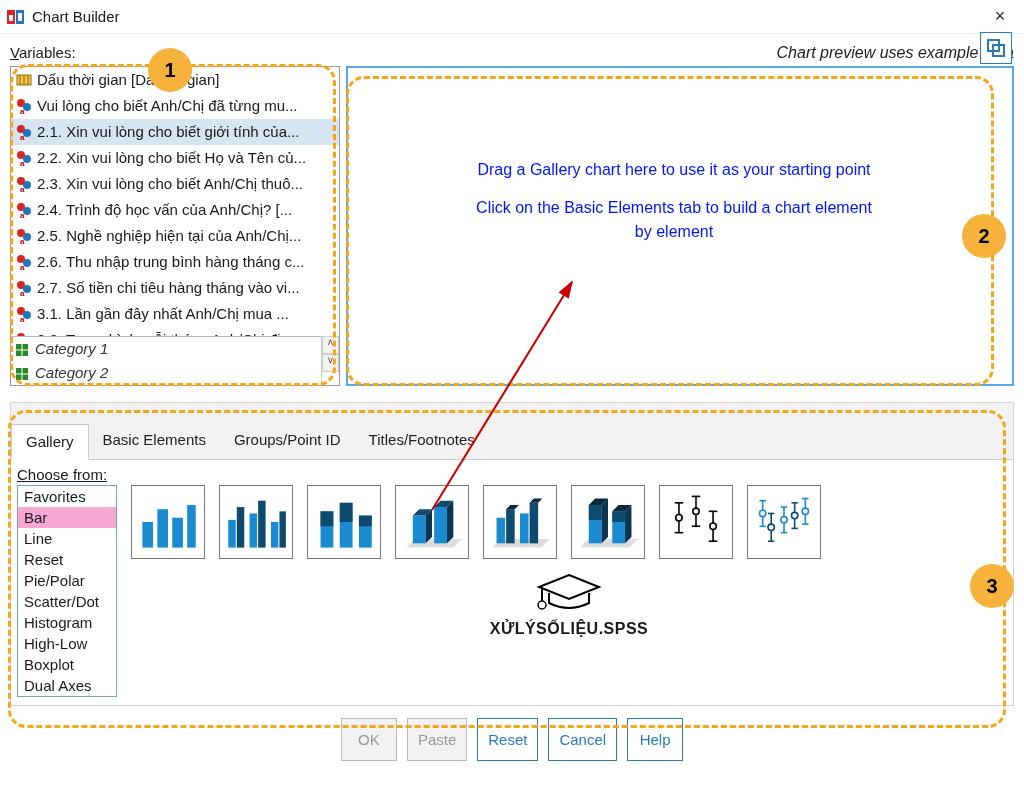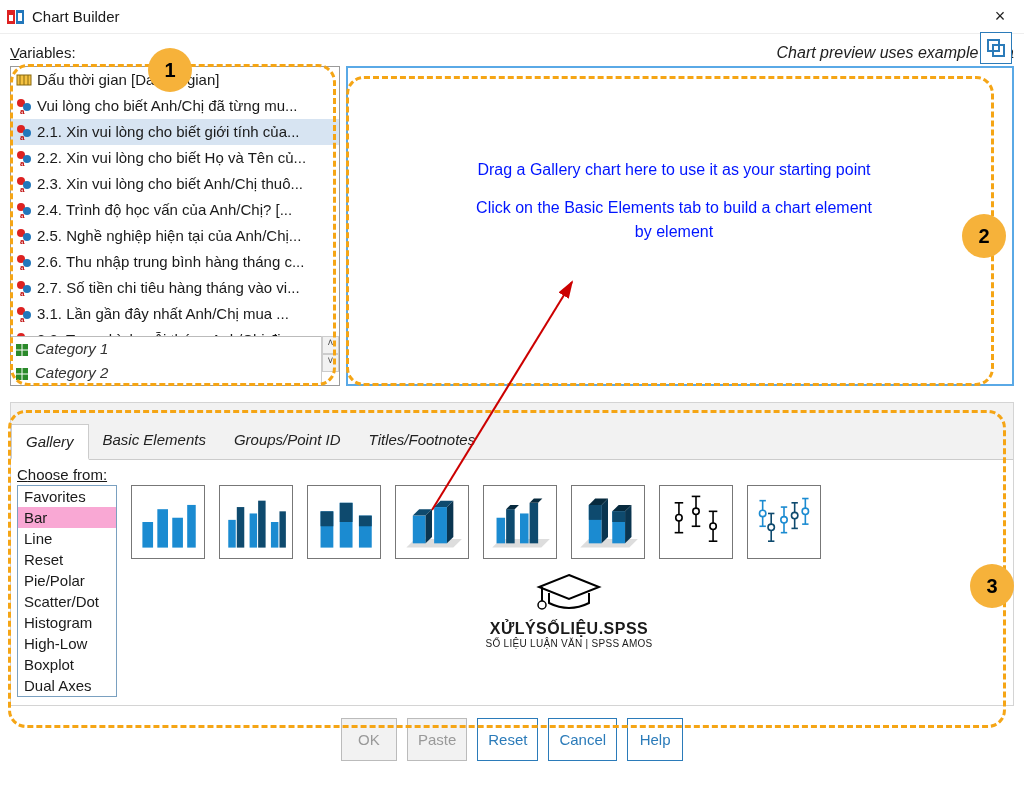--- a/index.html
+++ b/index.html
@@ -32,21 +32,21 @@
   .cat-scroll { display:flex; flex-direction:column; justify-content:flex-start; width:18px; border-left:1px solid #ccc; }
   .cat-wrap { display:flex; }
   .cat-list { flex:1; }
   .cat-scroll .up,.cat-scroll .dn { height:18px; text-align:center; font-size:10px; color:#444; border:1px solid #ccc; background:#f2f2f2;}
 
   .preview-area { flex:1; border:2px solid #5aa9e6; background:#fff; position:relative; }
   .help-btn { position:absolute; top:-36px; right:0; width:32px; height:32px; border:1px solid #2b7bb9; display:flex; align-items:center; justify-content:center; background:#fff; }
 
   .preview-msg { position:absolute; left:0; right:12px; top:90px; text-align:center; color:#0015ff; font-size:16px; line-height:1.5; }
 
-  .tabs-row { display:flex; border-bottom:1px solid #ccc; margin-top:20px;font-style:italic; }
+  .tabs-row { display:flex; border-bottom:1px solid #ccc; margin-top:20px; }
   .tab { padding:8px 14px; font-size:15px; color:#222; cursor:default; }
   .tab.active { border-bottom:2px solid #fff; background:#fff; border-top:1px solid #ccc; border-left:1px solid #ccc; border-right:1px solid #ccc; position:relative; top:1px; }
   .tabstrip { background:#f2f2f2; border:1px solid #d4d4d4; border-bottom:none; }
 
   .gallery-body { border:1px solid #d4d4d4; border-top:none; padding:6px 6px 8px 6px; }
   .choose-label { font-size:15px; margin-bottom:2px; }
   .choose-label span { text-decoration:underline; }
   .gallery-inner { display:flex; }
   .type-list { width:100px; border:1px solid #7aa0c0; margin-right:14px; }
   .type-item { padding:2px 6px; font-size:15px; cursor:default; }
@@ -350,21 +350,20 @@
         <div class="watermark">
           <div class="wm-logo">
             <svg width="80" height="48" viewBox="0 0 80 48">
                 <path d="M40 6 L70 18 L40 30 L10 18 Z" fill="none" stroke="#000" stroke-width="2"></path>
                 <path d="M20 24 L20 34 Q40 44 60 34 L60 24" fill="none" stroke="#000" stroke-width="2"></path>
                 <circle cx="13" cy="36" r="4" fill="none" stroke="#000" stroke-width="1.5"></circle>
                 <path d="M13 18 L13 32" stroke="#000" stroke-width="2"></path>
               </svg>
           </div>
           <div class="wm-title">XỬLÝSỐLIỆU.SPSS</div>
-          <div class="wm-sub">SỐ LIỆU LUẬN VĂN | SPSS AMOS</div>
         </div>
       </div>
     </div>
   </div>
 
   <div class="footer">
     <button class="btn" disabled="">OK</button>
     <button class="btn" disabled="">Paste</button>
     <button class="btn blue">Reset</button>
     <button class="btn blue">Cancel</button>

